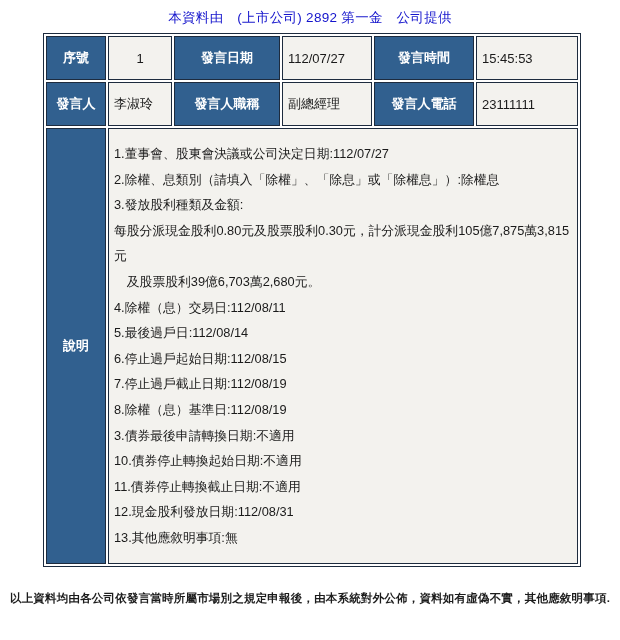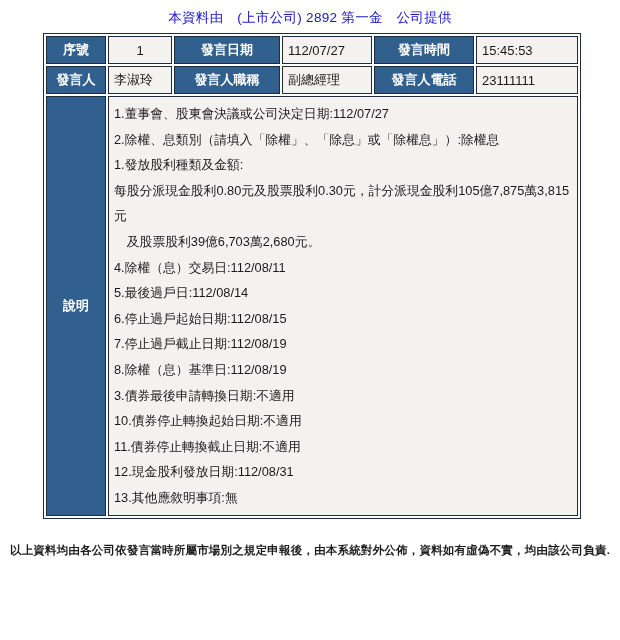--- a/index.html
+++ b/index.html
@@ -31,21 +31,21 @@
     margin: 6px 0 0 43px;
     border-collapse: separate;
     border-spacing: 2px;
     border: 1px solid var(--border);
     background: #ffffff;
   }
   table.ann td {
     border: 1px solid var(--border);
     font-size: 13px;
     height: 26px;
-    padding: 4px 5px;
+    padding: 12px 5px;
     overflow: hidden;
     white-space: nowrap;
   }
   td.h {
     background: var(--header-bg);
     color: #ffffff;
     font-weight: bold;
     text-align: center;
   }
   td.v {
@@ -109,33 +109,33 @@
       <td class="v">23111111</td>
     </tr>
 
 
 
     <tr>
       <td class="h" style="height:398px">說明</td>
       <td class="v desc-cell" colspan="5">
             <div class="desc-line">1.董事會、股東會決議或公司決定日期:112/07/27</div>
             <div class="desc-line">2.除權、息類別（請填入「除權」、「除息」或「除權息」）:除權息</div>
-            <div class="desc-line">1.發放股利種類及金額:</div>
+            <div class="desc-line">3.發放股利種類及金額:</div>
             <div class="desc-line">每股分派現金股利0.80元及股票股利0.30元，計分派現金股利105億7,875萬3,815元</div>
             <div class="desc-line">　及股票股利39億6,703萬2,680元。</div>
             <div class="desc-line">4.除權（息）交易日:112/08/11</div>
             <div class="desc-line">5.最後過戶日:112/08/14</div>
             <div class="desc-line">6.停止過戶起始日期:112/08/15</div>
             <div class="desc-line">7.停止過戶截止日期:112/08/19</div>
             <div class="desc-line">8.除權（息）基準日:112/08/19</div>
             <div class="desc-line">3.債券最後申請轉換日期:不適用</div>
             <div class="desc-line">10.債券停止轉換起始日期:不適用</div>
             <div class="desc-line">11.債券停止轉換截止日期:不適用</div>
             <div class="desc-line">12.現金股利發放日期:112/08/31</div>
             <div class="desc-line">13.其他應敘明事項:無</div>
           </td>
     </tr>
   </tbody>
     </table>
 
-  <div class="footer-note">以上資料均由各公司依發言當時所屬市場別之規定申報後，由本系統對外公佈，資料如有虛偽不實，均由該公司負責.</div>
+  <div class="footer-note">以上資料均由各公司依發言當時所屬市場別之規定申報後，由本系統對外公佈，資料如有虛偽不實，其他應敘明事項.</div>
 
 </div>
 
 </body></html>

